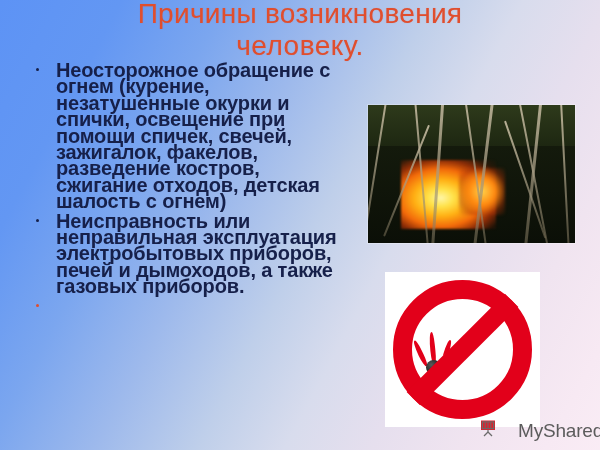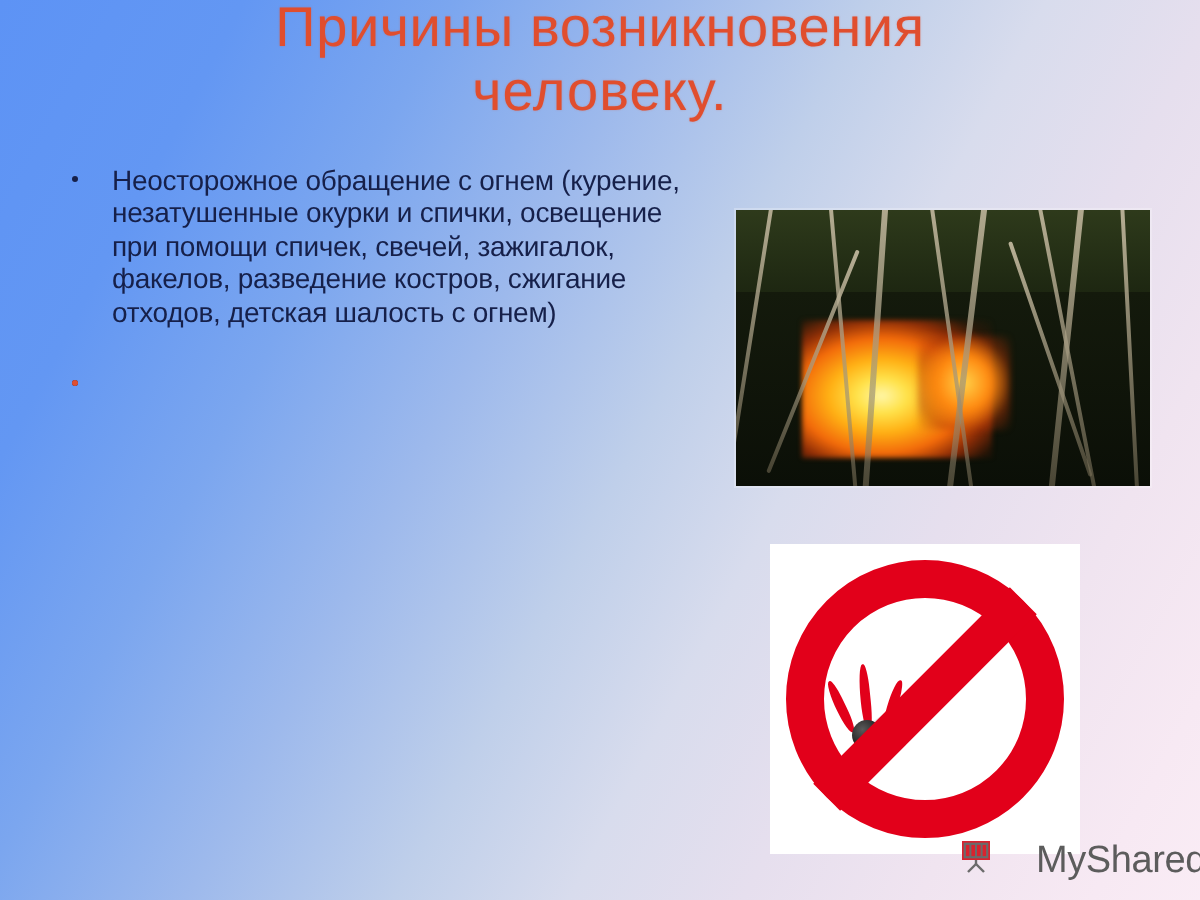--- a/index.html
+++ b/index.html
@@ -49,25 +49,24 @@
   #body {
     position: absolute;
     left: 24px;
     top: 62px;
     width: 332px;
   }
   .bullet {
     position: relative;
     padding-left: 32px;
     margin-bottom: 3px;
-    font-size: 14px;
+    font-size: 20px;
     line-height: 16.4px;
-    font-weight: normal;
+    font-weight: bold;
     letter-spacing: -0.15px;
-    margin-top: 20px;
   }
   .bullet .dot {
     position: absolute;
     left: 12px;
     top: 6px;
     width: 3px;
     height: 3px;
     border-radius: 50%;
     background: currentColor;
   }
@@ -201,20 +200,21 @@
 
   <div id="body">
 
     <div class="bullet dark">
       <span class="dot"></span>
       <span>Неосторожное обращение с огнем (курение, незатушенные окурки и спички, освещение при помощи спичек, свечей, зажигалок, факелов, разведение костров, сжигание отходов, детская шалость с огнем)</span>
     </div>
 
     <div class="bullet dark">
       <span class="dot"></span>
+      <span>Неисправность или неправильная эксплуатация электробытовых приборов, печей и дымоходов, а также газовых приборов.</span>
     </div>
 
     <div class="bullet red">
       <span class="dot"></span>
     </div>
 
   </div>
 
   <div id="fire-photo">
     <div class="sky"></div>

